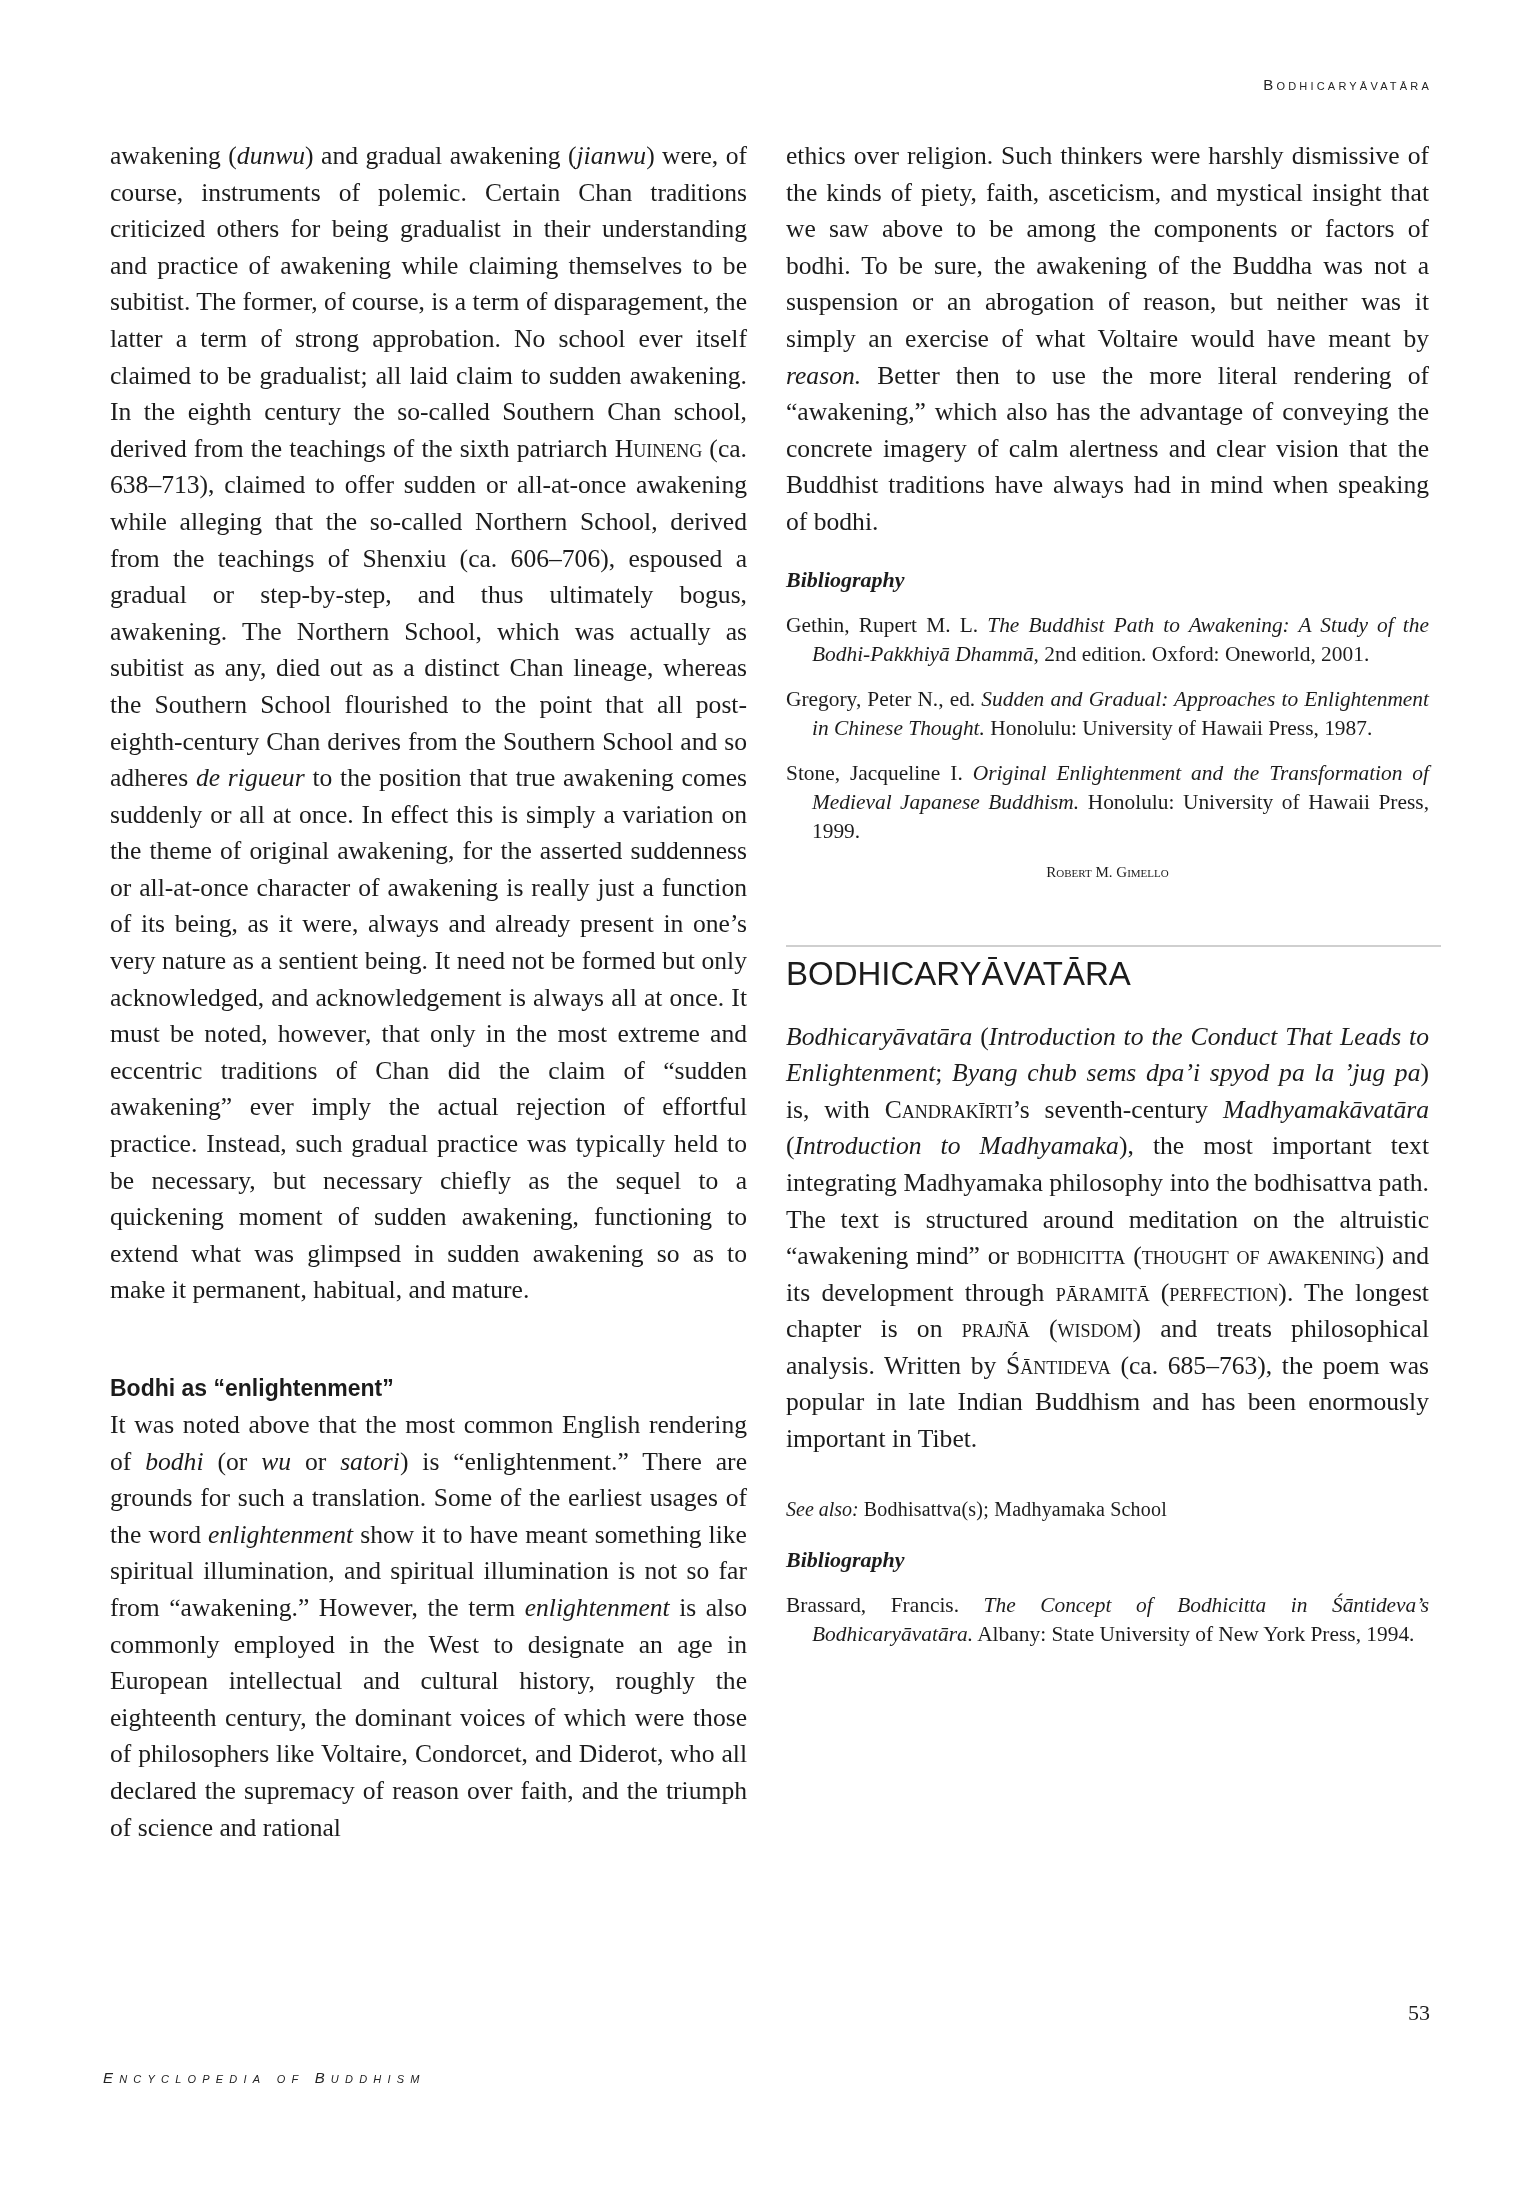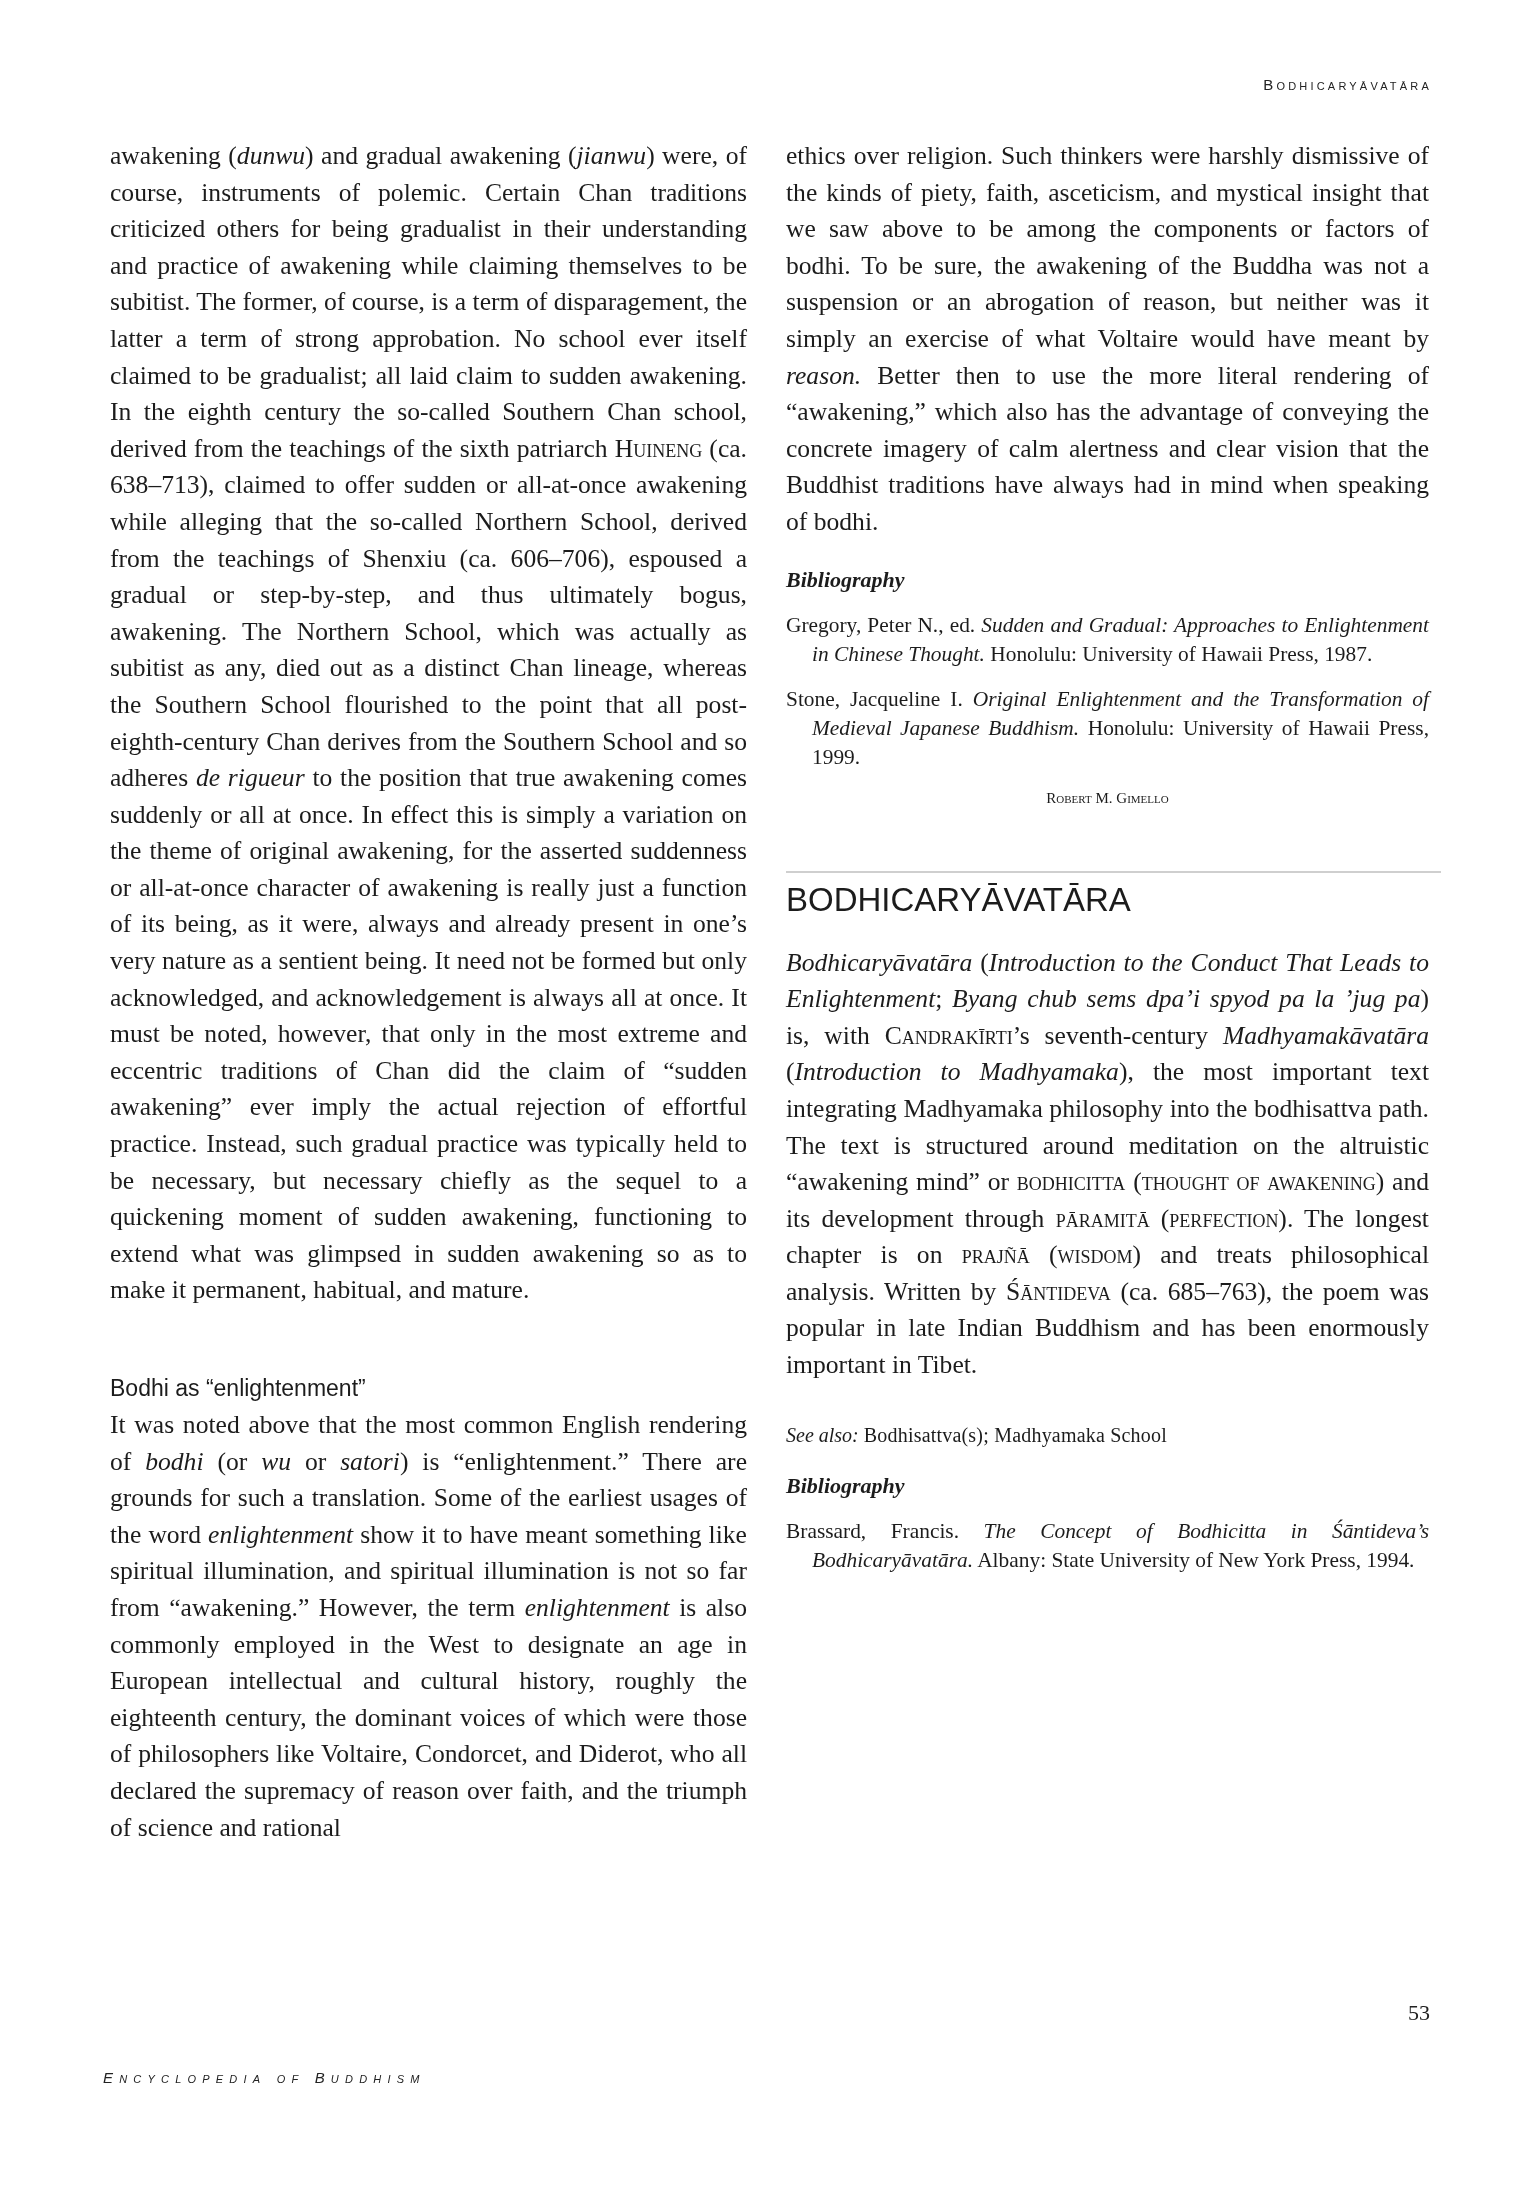--- a/index.html
+++ b/index.html
@@ -18,21 +18,21 @@
     .col-right { left: 786px; width: 643px; }
 
     .para {
       margin: 0; font-size: 25.6px; line-height: 36.6px;
       text-align: justify; hyphens: auto; -webkit-hyphens: auto;
     }
     .sc { font-variant: small-caps; }
 
     .subhead {
       font-family: "Liberation Sans", "DejaVu Sans", sans-serif;
-      font-weight: normal; font-size: 23px; margin: 64px 0 4px 0; line-height: 30px;
+      font-weight: bold; font-size: 23px; margin: 64px 0 4px 0; line-height: 30px;
     }
 
     .bib-heading {
       font-style: italic; font-weight: bold; font-size: 22px;
       margin: 26px 0 18px 0;
     }
     .bib-entry {
       margin: 0 0 16px 0; font-size: 21.4px; line-height: 29px;
       padding-left: 26px; text-indent: -26px; text-align: justify;
     }
@@ -70,20 +70,21 @@
     <p class="para"><span>awakening (</span><span style="font-style: italic;">dunwu</span><span>) and gradual awakening (</span><span style="font-style: italic;">jianwu</span><span>) were, of course, instruments of polemic. Certain Chan traditions criticized others for being gradualist in their understanding and practice of awakening while claiming themselves to be subitist. The former, of course, is a term of disparagement, the latter a term of strong approbation. No school ever itself claimed to be gradualist; all laid claim to sudden awakening. In the eighth century the so-called Southern Chan school, derived from the teachings of the sixth patriarch </span><span class="sc">Huineng</span><span> (ca. 638–713), claimed to offer sudden or all-at-once awakening while alleging that the so-called Northern School, derived from the teachings of Shenxiu (ca. 606–706), espoused a gradual or step-by-step, and thus ultimately bogus, awakening. The Northern School, which was actually as subitist as any, died out as a distinct Chan lineage, whereas the Southern School flourished to the point that all post-eighth-century Chan derives from the Southern School and so adheres </span><span style="font-style: italic;">de rigueur</span><span> to the position that true awakening comes suddenly or all at once. In effect this is simply a variation on the theme of original awakening, for the asserted suddenness or all-at-once character of awakening is really just a function of its being, as it were, always and already present in one’s very nature as a sentient being. It need not be formed but only acknowledged, and acknowledgement is always all at once. It must be noted, however, that only in the most extreme and eccentric traditions of Chan did the claim of “sudden awakening” ever imply the actual rejection of effortful practice. Instead, such gradual practice was typically held to be necessary, but necessary chiefly as the sequel to a quickening moment of sudden awakening, functioning to extend what was glimpsed in sudden awakening so as to make it permanent, habitual, and mature.</span></p>
     <div class="subhead">Bodhi as “enlightenment”</div>
     <p class="para"><span>It was noted above that the most common English rendering of </span><span style="font-style: italic;">bodhi</span><span> (or </span><span style="font-style: italic;">wu</span><span> or </span><span style="font-style: italic;">satori</span><span>) is “enlightenment.” There are grounds for such a translation. Some of the earliest usages of the word </span><span style="font-style: italic;">enlightenment</span><span> show it to have meant something like spiritual illumination, and spiritual illumination is not so far from “awakening.” However, the term </span><span style="font-style: italic;">enlightenment</span><span> is also commonly employed in the West to designate an age in European intellectual and cultural history, roughly the eighteenth century, the dominant voices of which were those of philosophers like Voltaire, Condorcet, and Diderot, who all declared the supremacy of reason over faith, and the triumph of science and rational</span></p>
   </div>
 
   <div class="col col-right">
     <p class="para"><span>ethics over religion. Such thinkers were harshly dismissive of the kinds of piety, faith, asceticism, and mystical insight that we saw above to be among the components or factors of bodhi. To be sure, the awakening of the Buddha was not a suspension or an abrogation of reason, but neither was it simply an exercise of what Voltaire would have meant by </span><span style="font-style: italic;">reason.</span><span> Better then to use the more literal rendering of “awakening,” which also has the advantage of conveying the concrete imagery of calm alertness and clear vision that the Buddhist traditions have always had in mind when speaking of bodhi.</span></p>
 
     <div class="bib-heading">Bibliography</div>
     <div>
+        <p class="bib-entry"><span>Gethin, Rupert M. L. </span><span style="font-style: italic;">The Buddhist Path to Awakening: A Study of the Bodhi-Pakkhiyā Dhammā</span><span>, 2nd edition. Oxford: Oneworld, 2001.</span></p>
         <p class="bib-entry"><span>Gregory, Peter N., ed. </span><span style="font-style: italic;">Sudden and Gradual: Approaches to Enlightenment in Chinese Thought.</span><span> Honolulu: University of Hawaii Press, 1987.</span></p>
         <p class="bib-entry"><span>Stone, Jacqueline I. </span><span style="font-style: italic;">Original Enlightenment and the Transformation of Medieval Japanese Buddhism.</span><span> Honolulu: University of Hawaii Press, 1999.</span></p>
       </div>
 
     <div class="author-sig">Robert M. Gimello</div>
 
     <hr class="divider">
     <h2 class="entry-title">BODHICARYĀVATĀRA</h2>
 
     <p class="para"><span style="font-style: italic;">Bodhicaryāvatāra</span><span> (</span><span style="font-style: italic;">Introduction to the Conduct That Leads to Enlightenment</span><span>; </span><span style="font-style: italic;">Byang chub sems dpa’i spyod pa la ’jug pa</span><span>) is, with </span><span class="sc">Candrakīrti</span><span>’s seventh-century </span><span style="font-style: italic;">Madhyamakāvatāra</span><span> (</span><span style="font-style: italic;">Introduction to Madhyamaka</span><span>), the most important text integrating Madhyamaka philosophy into the bodhisattva path. The text is structured around meditation on the altruistic “awakening mind” or </span><span class="sc">bodhicitta (thought of awakening)</span><span> and its development through </span><span class="sc">pāramitā (perfection)</span><span>. The longest chapter is on </span><span class="sc">prajñā (wisdom)</span><span> and treats philosophical analysis. Written by </span><span class="sc">Śāntideva</span><span> (ca. 685–763), the poem was popular in late Indian Buddhism and has been enormously important in Tibet.</span></p>

